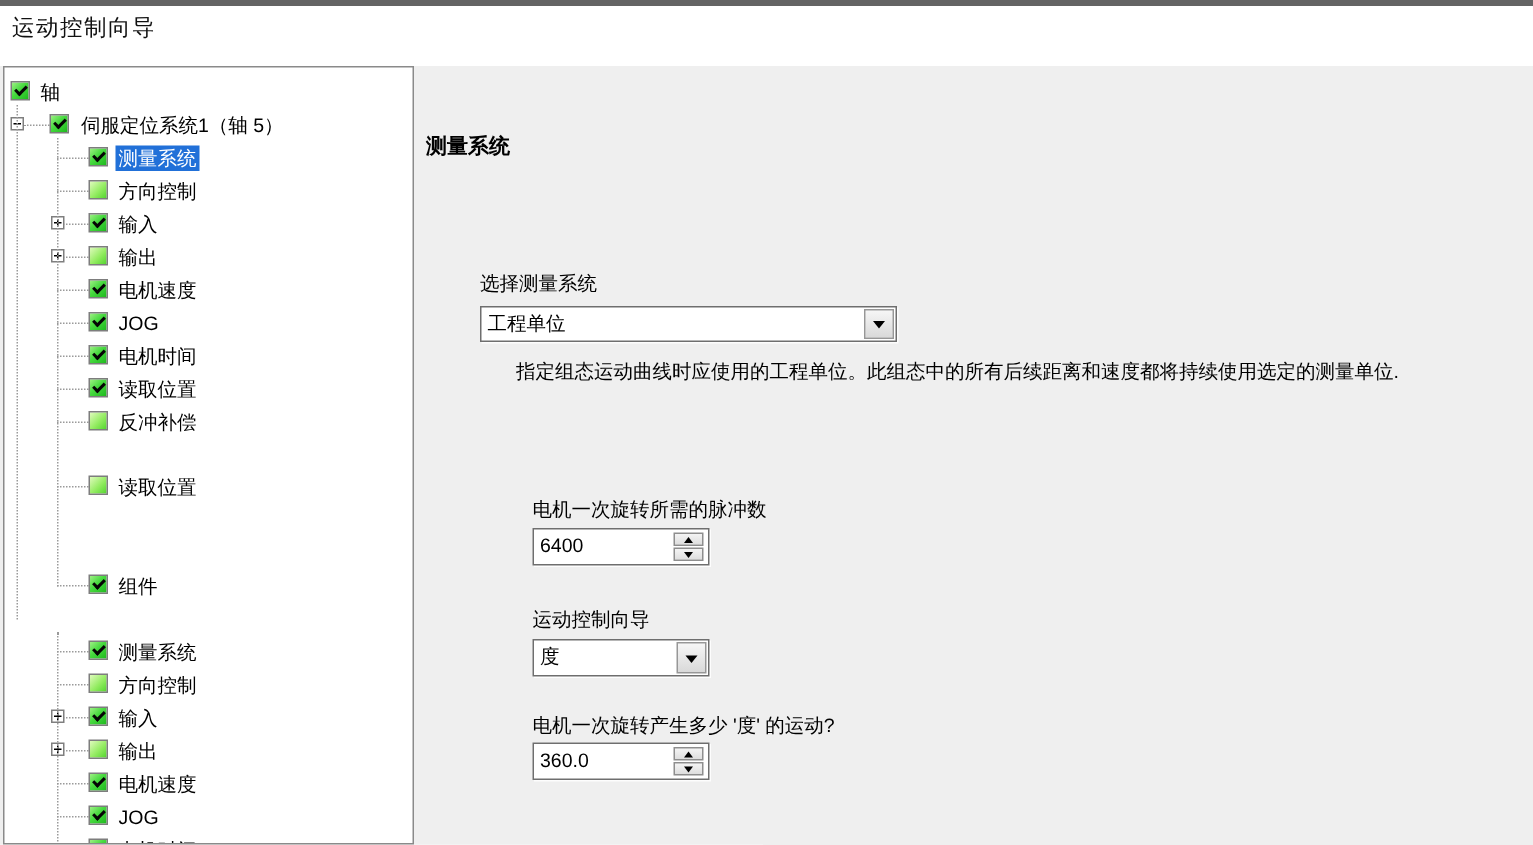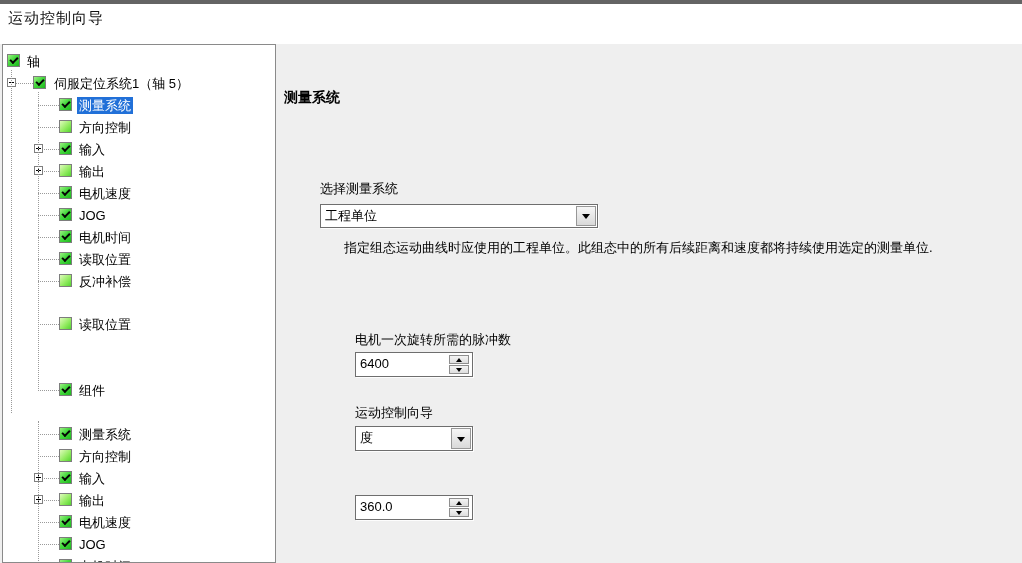--- a/index.html
+++ b/index.html
@@ -93,20 +93,21 @@
       <span class="sb dn"></span>
     </span>
   </div>
 
   <div class="rp-text" id="unit-label">运动控制向导</div>
   <div class="combo" id="combo-unit">
     <span class="val">度</span>
     <span class="cbtn"></span>
   </div>
 
+  <div class="rp-text" id="motion-label">电机一次旋转产生多少 '度' 的运动?</div>
   <div class="spin" id="spin-motion">
     <span class="val">360.0</span>
     <span class="sbtns">
       <span class="sb up"></span>
       <span class="sb dn"></span>
     </span>
   </div>
 </div>
 
 <div class="tree-panel">

